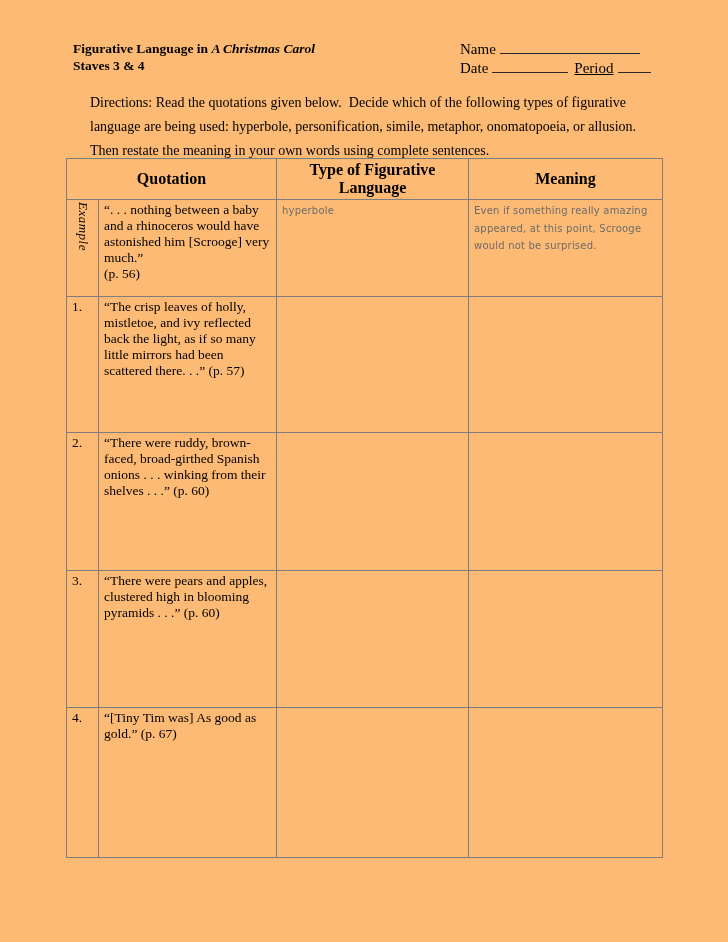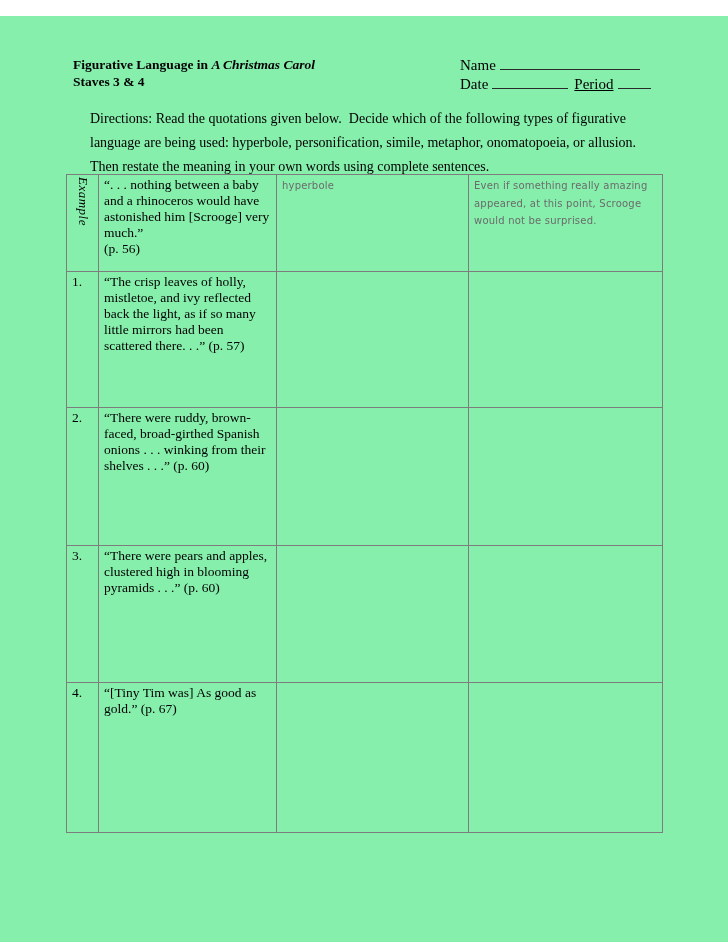--- a/index.html
+++ b/index.html
@@ -1,21 +1,21 @@
 <!DOCTYPE html>
 <html><head>
 <meta charset="utf-8">
 <style>
   html,body { margin:0; padding:0; }
   body {
     width:728px; height:942px; background:#ffffff; overflow:hidden;
     font-family:"Liberation Serif", serif; color:#000;
     position:relative;
   }
-  .page { position:absolute; inset:0; background:#86efac;margin-top:16px; }
+  .page { position:absolute; inset:0; background:#fdba74; }
 
   
   .doc-header-left {
     position:absolute; left:73px; top:40px;
     font-size:13.5px; font-weight:bold; line-height:17px; white-space:nowrap;
   }
   .title-book { font-style:italic; }
   .doc-header-right {
     position:absolute; left:460px; top:40px;
     font-size:15px; line-height:19px; white-space:nowrap;
@@ -96,20 +96,25 @@
 
   <table class="ws">
     <colgroup>
       <col class="c-num">
         <col class="c-quote">
         <col class="c-type">
         <col class="c-mean">
     </colgroup>
 
     <tbody>
+        <tr class="row-header">
+      <th colspan="2">Quotation</th>
+      <th>Type of Figurative Language</th>
+      <th>Meaning</th>
+    </tr>
 
     <tr class="row-example">
       <td class="vert-cell">
         <span class="vertical-label">Example</span>
       </td>
       <td>
         <div class="quote">“. . . nothing between a baby and a rhinoceros would have astonished him [Scrooge] very much.”
 (p. 56)</div>
       </td>
       <td>

